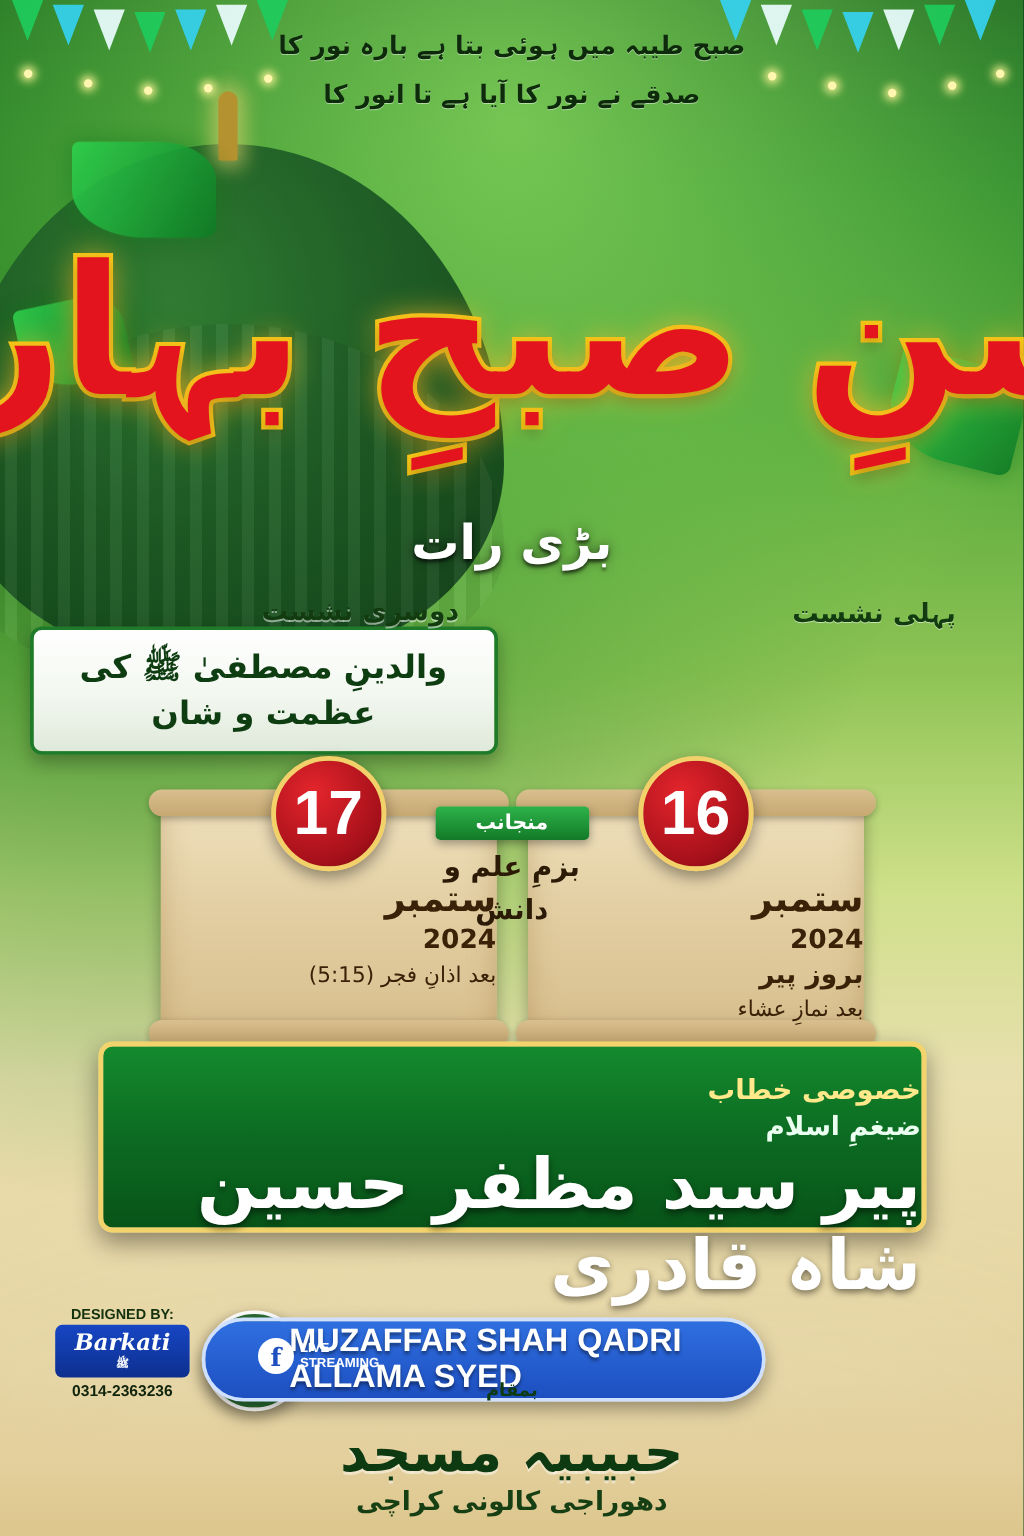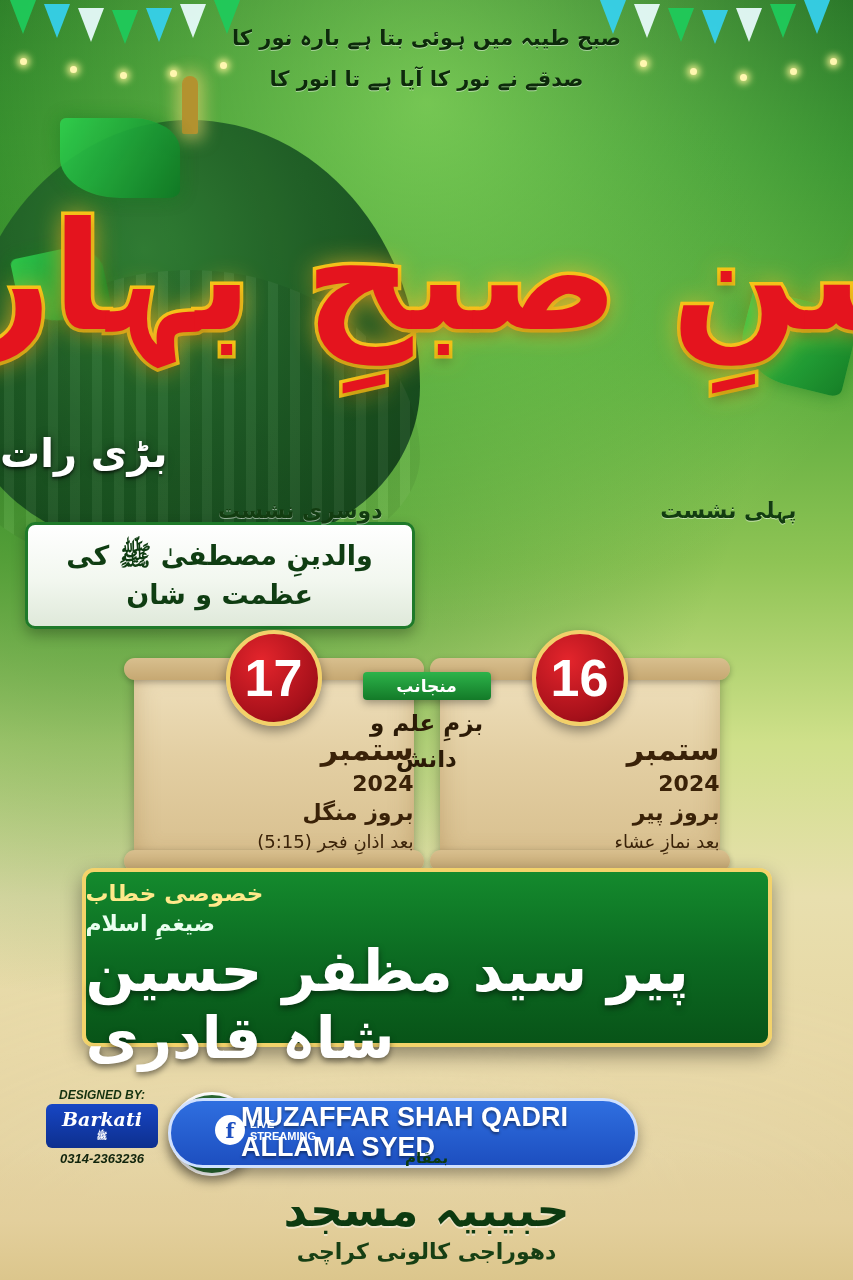--- a/index.html
+++ b/index.html
@@ -87,21 +87,21 @@
     font-family:"DejaVu Sans", sans-serif;
     font-size:150px; font-weight:bold; line-height:1;
     color:#e4141e;
     -webkit-text-stroke: 7px #f7c716;
     paint-order: stroke fill;
     text-shadow: 0 0 26px rgba(255,190,40,.85), 0 6px 12px rgba(0,0,0,.35);
     white-space:nowrap;
     transform: translateY(-6px);
   }
   .subtitle{
-    position:absolute; top:430px; left:0; width:853px; text-align:left;
+    position:absolute; top:430px; left:0; width:853px; text-align:center;
     direction:rtl; font-family:"DejaVu Sans", sans-serif; font-size:40px;
     font-weight:bold; color:#fff;
     text-shadow: 0 0 10px rgba(0,0,0,.5), 0 2px 3px rgba(0,0,0,.6);
     letter-spacing:2px;
   }
 
   
   .sessions{
     position:absolute; top:500px; left:0; width:853px;
     display:flex; flex-direction:row-reverse; justify-content:center; gap:24px;
@@ -175,26 +175,26 @@
     box-shadow:0 3px 8px rgba(0,0,0,.35);
   }
   .center-tag .ct-line{
     margin-top:10px; font-family:"DejaVu Sans", sans-serif; font-weight:bold;
     font-size:23px; color:#2b1a06;
   }
 
   
   .speaker-panel{
     position:absolute; top:868px; left:50%; transform:translateX(-50%);
-    width:690px; height:179px;
+    width:690px; height:159px;
     background: linear-gradient(180deg,#148a2d 0%, #0c6b22 50%, #085418 100%);
     border:4px solid #f3d36b;
     border-radius:12px;
     box-shadow:0 8px 20px rgba(0,0,0,.4);
-    text-align:left; direction:rtl; padding-top:8px;
+    text-align:right; direction:rtl; padding-top:24px;
   }
   .sp-top{
     font-family:"DejaVu Sans", sans-serif; font-size:23px; font-weight:bold;
     color:#ffe98a;
   }
   .sp-sub{
     font-family:"DejaVu Sans", sans-serif; font-size:22px; font-weight:bold;
     color:#eafff0; margin-top:5px;
   }
   .sp-name{
@@ -237,28 +237,28 @@
   }
   .avatar .beard{
     position:absolute; left:24px; top:38px; width:36px; height:30px;
     background:#e8e8e8; border-radius:0 0 18px 18px;
   }
 
   
   .designer{
     position:absolute; left:46px; top:1088px; width:112px; text-align:center;
   }
-  .designer .dby{ font-size:12px; font-weight:bold; color:#15320f;font-style:italic; }
+  .designer .dby{ font-size:12px; font-weight:bold; color:#15320f; }
   .designer .brand{
     margin-top:2px; background: linear-gradient(180deg,#1746c4,#0d2f8e);
     border-radius:6px; padding:4px 0; color:#fff;
     font-family:"DejaVu Serif", serif; font-style:italic; font-size:19px; font-weight:bold;
   }
   .designer .brand small{ display:block; font-size:9px; font-style:normal; }
-  .designer .phone{ margin-top:3px; font-size:13px; font-weight:bold; color:#10240c;font-style:italic; }
+  .designer .phone{ margin-top:3px; font-size:13px; font-weight:bold; color:#10240c; }
 
   
   .venue{
     position:absolute; bottom:16px; left:0; width:853px; text-align:center;
     direction:rtl; font-family:"DejaVu Sans", sans-serif;
   }
   .venue .vmain{
     font-size:46px; font-weight:bold; color:#0d3a10;
     text-shadow:0 2px 0 rgba(255,255,255,.45);
   }
@@ -343,21 +343,20 @@
         <div class="line2">بروز پیر</div>
         <div class="line3">بعد نمازِ عشاء</div>
       </div>
     </div>
     <div class="scroll">
       <div class="scroll-paper"></div>
       <div class="day-badge">17</div>
       <div class="scroll-text">
         <div class="line1">ستمبر</div>
         <div class="line2">2024</div>
-        <div class="line2">بروز منگل</div>
         <div class="line3">بعد اذانِ فجر (5:15)</div>
       </div>
     </div>
   </div>
 
   <div class="center-tag">
     <div class="ribbon">منجانب</div>
     <div class="ct-line">بزمِ علم و</div>
     <div class="ct-line">دانش</div>
   </div>

